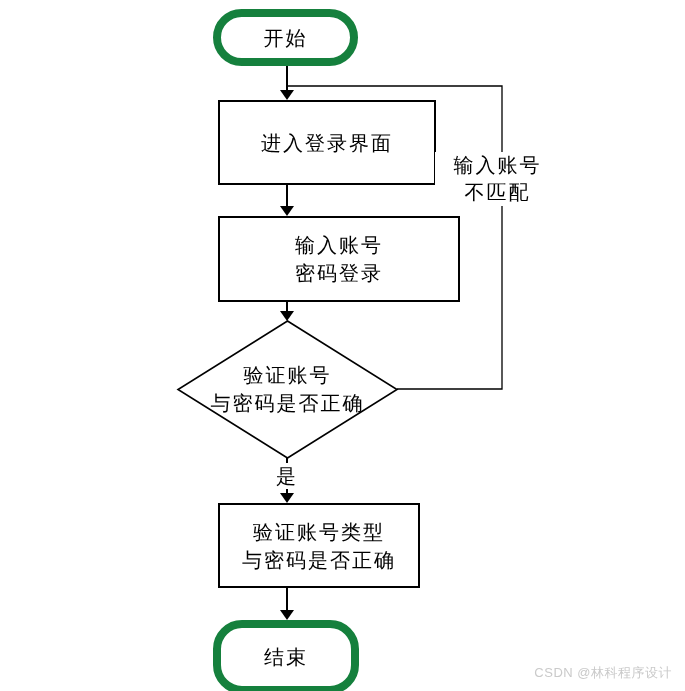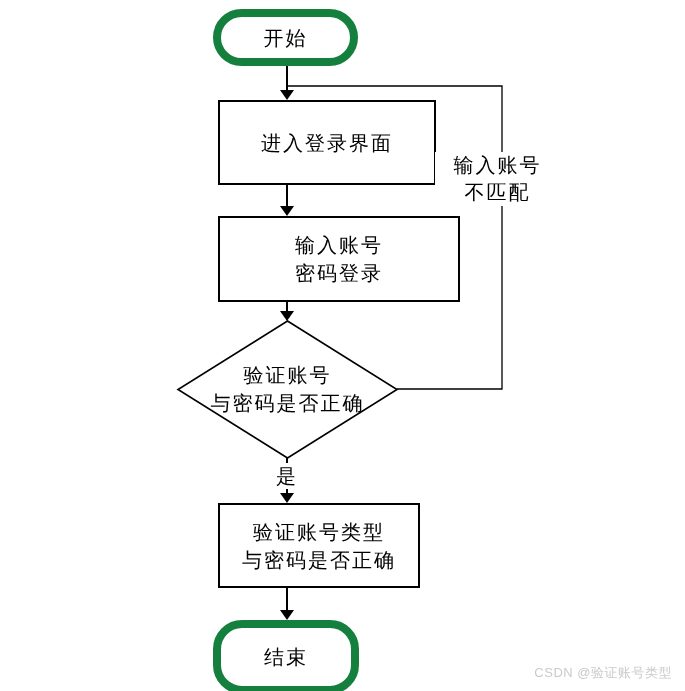--- a/index.html
+++ b/index.html
@@ -124,15 +124,15 @@
 
   <div class="node rect" style="left:178px; top:503px; width:202px; height:85px;">
     <span>验证账号类型</span>
     <span class="line2">与密码是否正确</span>
   </div>
 
   <div class="node oval" style="left:213px; top:620px; width:146px; height:74px;">
     <span>结束</span>
   </div>
 
-  <div class="watermark">CSDN @验证账号类型</div>
+  <div class="watermark">CSDN @林科程序设计</div>
 
 </div>
 
 </body></html>

